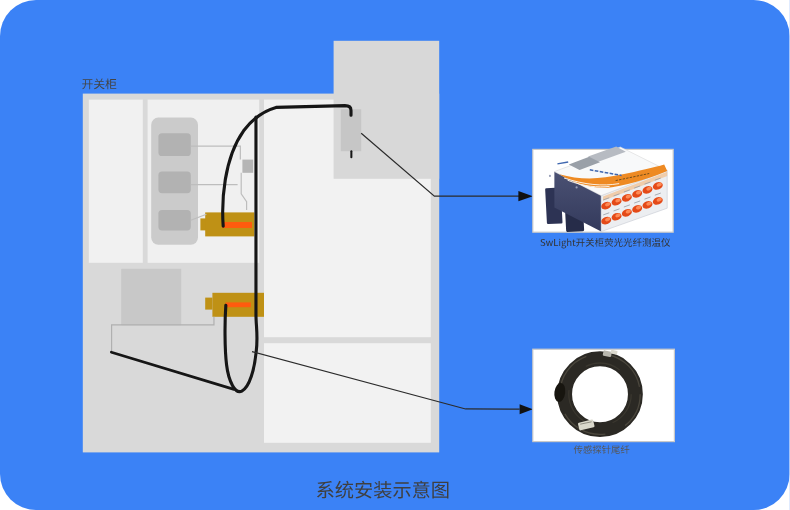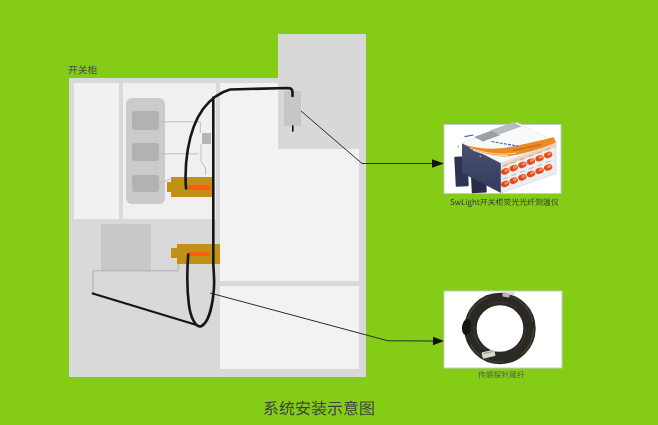--- a/index.html
+++ b/index.html
@@ -1,17 +1,17 @@
 <!DOCTYPE html>
 <html><head>
 <meta charset="utf-8">
 <style>
   html,body{margin:0;padding:0;background:#ffffff;}
-  #stage{position:relative;width:658px;height:425px;background:#84cc16;overflow:hidden;
-         font-family:"Liberation Sans","DejaVu Sans",sans-serif;}
+  #stage{position:relative;width:658px;height:425px;background:#3b82f6;overflow:hidden;
+         font-family:"Liberation Sans","DejaVu Sans",sans-serif;border-radius:30px;}
   .abs{position:absolute;}
   .lbl{position:absolute;color:transparent;white-space:nowrap;letter-spacing:0;}
   #ovl{position:absolute;left:0;top:0;width:658px;height:425px;}
 </style>
 </head>
 <body>
 
 <div id="stage">
 
   <div class="abs" style="left:69px;top:78px;width:297px;height:299px;background:#d9d9d9;"></div>

